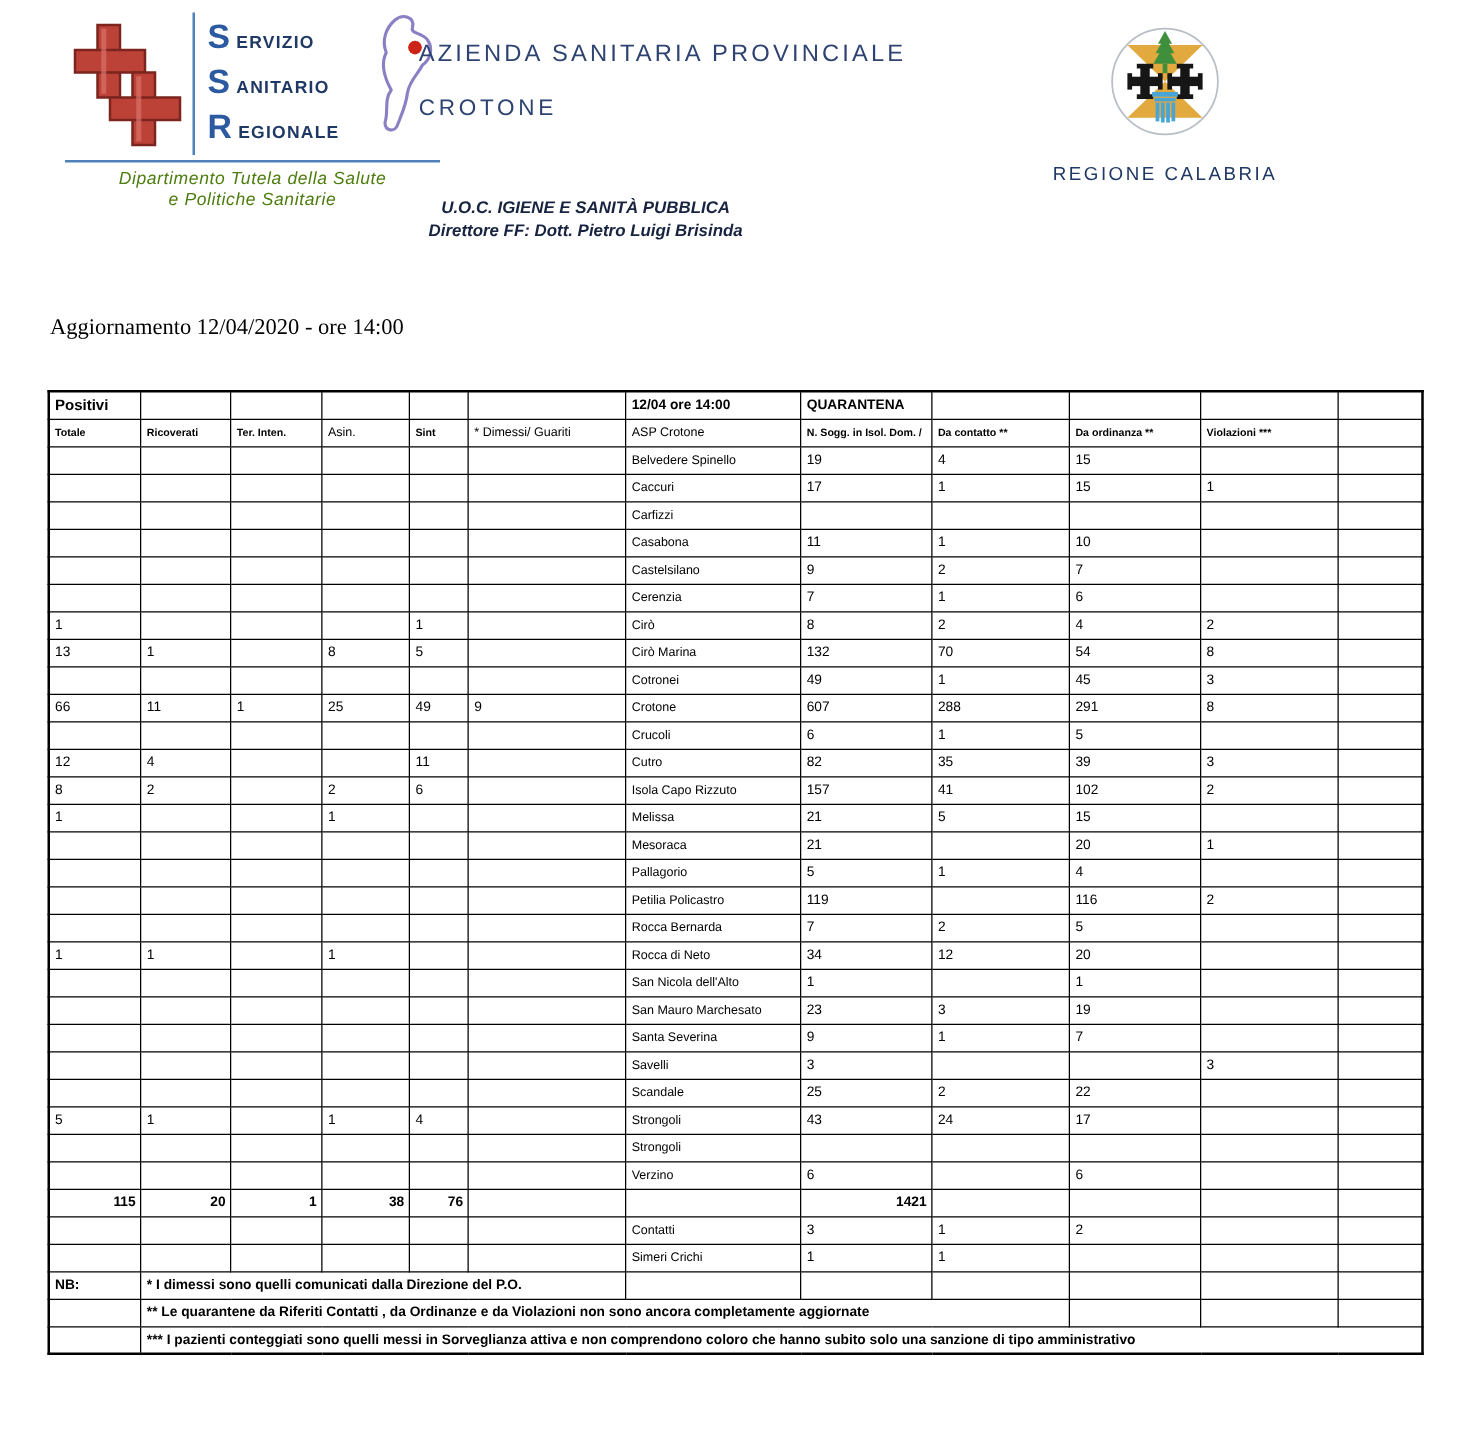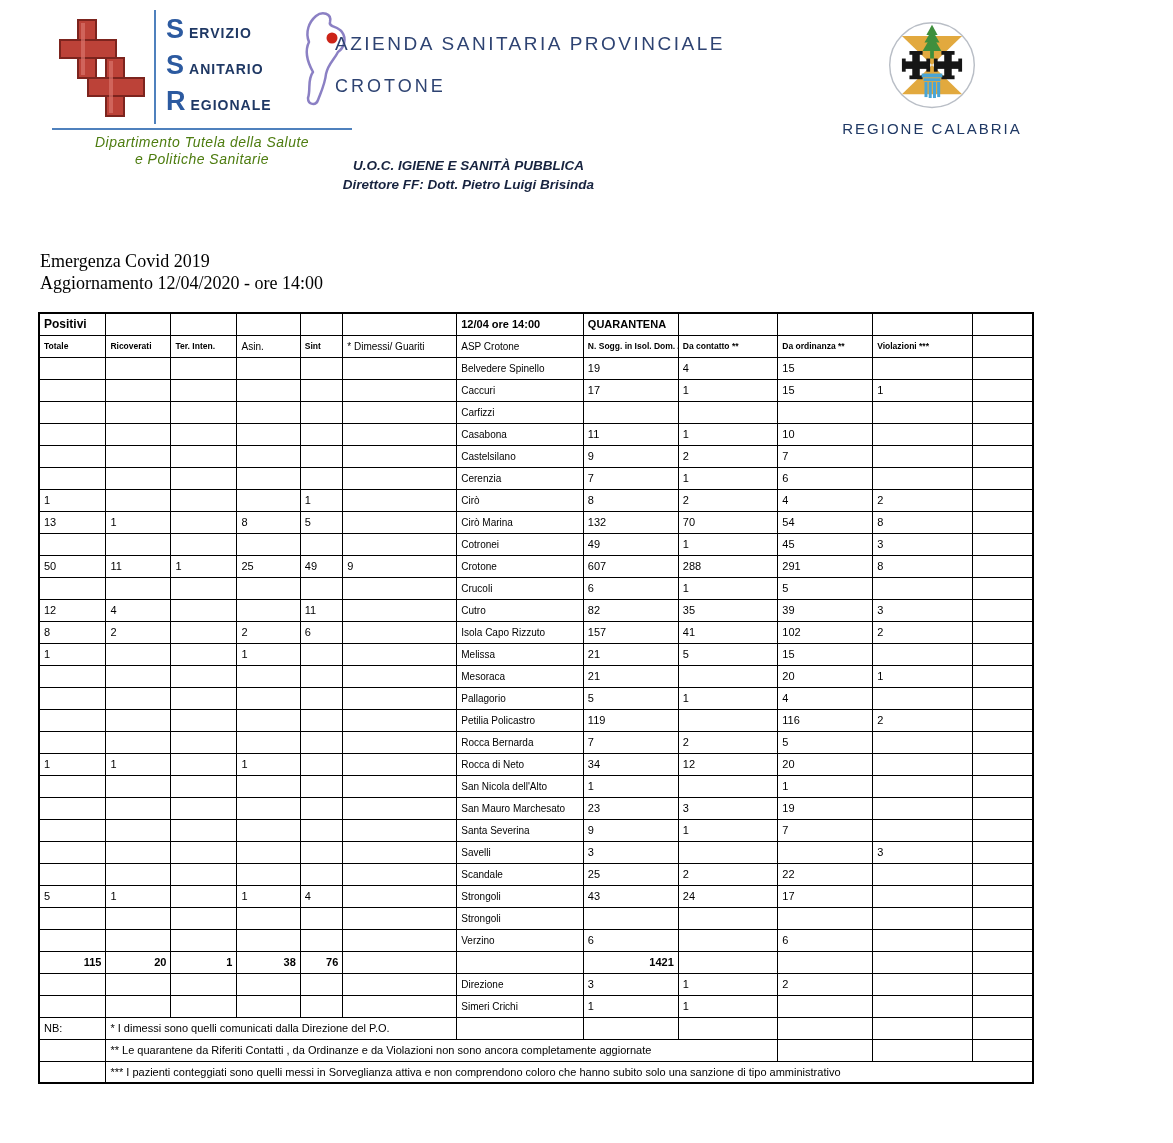--- a/index.html
+++ b/index.html
@@ -20,41 +20,41 @@
   .calabria-outline { position:absolute; left:242px; top:2px; }
   .ssr-hline { position:absolute; left:0; top:120px; width:300px; height:2px; background:#4f81bd; }
   .ssr-dept { position:absolute; left:0; top:126px; width:300px; text-align:center;
     font-style:italic; font-size:14px; color:#4d7c0f; line-height:17px; letter-spacing:0.5px; }
 
   .main-title { position:absolute; left:335px; top:33px; width:530px; text-align:left; }
   .main-title .t1 { font-size:19px; color:#2e4372; letter-spacing:2.5px; font-weight:500; }
   .main-title .t2 { font-size:18px; color:#2e4372; letter-spacing:3px; margin-top:21px; font-weight:500; }
 
   .region-logo { position:absolute; left:836px; top:20px; width:192px; text-align:center; }
-  .region-label { font-size:15px; color:#1f3864; letter-spacing:2px; margin-top:2px; }
+  .region-label { font-size:15px; color:#1f3864; letter-spacing:2px; margin-top:12px; }
 
   .uoc-block { position:absolute; left:0; top:156px; width:937px; text-align:center;
     font-style:italic; font-weight:600; font-size:13.5px; color:#17233f; line-height:19px; }
 
   .subject-block { position:absolute; left:40px; top:250px;
     font-family:"Liberation Serif", serif; font-size:18px; line-height:22px; color:#000; }
 
   
-  .table-wrap { position:absolute; left:38px; top:312px; width:996px; }
+  .table-wrap { position:absolute; left:38px; top:312px; width:1101px; }
   table.covid { width:100%; border-collapse:collapse; table-layout:fixed; border:2px solid #000; }
   table.covid td {
     border:1px solid #000; height:22px; padding:1px 4px;
     font-size:11px; text-align:left; vertical-align:middle; overflow:hidden; white-space:nowrap;
   }
   table.covid td.b { font-weight:bold; }
   table.covid td.fs12 { font-size:12px; }
   table.covid td.sb { font-weight:bold; font-size:8.5px; }
   table.covid td.muni { font-size:10px; }
   table.covid tr.totals td { font-weight:bold;text-align:right; }
-  table.covid tr.note td { font-weight:normal; font-size:11px; }
+  table.covid tr.note td { font-weight:bold; font-size:11px; }
 </style>
 </head>
 <body>
 
 <div class="page">
 
   <div class="ssr-logo">
     <svg class="ssr-crosses" width="88" height="110" viewBox="0 0 88 110">
       <g stroke="#7c241e" stroke-width="2" fill="#bc4238">
         <rect x="20" y="6" width="18" height="58"></rect>
@@ -140,21 +140,20 @@
     </svg>
     <div class="region-label">REGIONE CALABRIA</div>
   </div>
 
   <div class="uoc-block">
     <div>U.O.C. IGIENE E SANITÀ PUBBLICA</div>
     <div>Direttore FF: Dott. Pietro Luigi Brisinda</div>
   </div>
 
   <div class="subject-block">
-    <div>Emergenza Covid 2019</div>
     <div>Aggiornamento 12/04/2020 - ore 14:00</div>
   </div>
 
   <div class="table-wrap">
     <table class="covid">
       <colgroup>
           <col style="width: 6.73%;">
           <col style="width: 6.55%;">
           <col style="width: 6.64%;">
           <col style="width: 6.37%;">
@@ -316,21 +315,21 @@
             <td></td>
             <td></td>
             <td class="muni">Cotronei</td>
             <td>49</td>
             <td>1</td>
             <td>45</td>
             <td>3</td>
             <td></td>
           </tr>
           <tr>
-            <td>50</td>
+            <td>66</td>
             <td>11</td>
             <td>1</td>
             <td>25</td>
             <td>49</td>
             <td>9</td>
             <td class="muni">Crotone</td>
             <td>607</td>
             <td>288</td>
             <td>291</td>
             <td>8</td>
@@ -588,21 +587,21 @@
             <td></td>
             <td></td>
           </tr>
           <tr>
             <td></td>
             <td></td>
             <td></td>
             <td></td>
             <td></td>
             <td></td>
-            <td class="muni">Direzione</td>
+            <td class="muni">Contatti</td>
             <td>3</td>
             <td>1</td>
             <td>2</td>
             <td></td>
             <td></td>
           </tr>
           <tr>
             <td></td>
             <td></td>
             <td></td>

